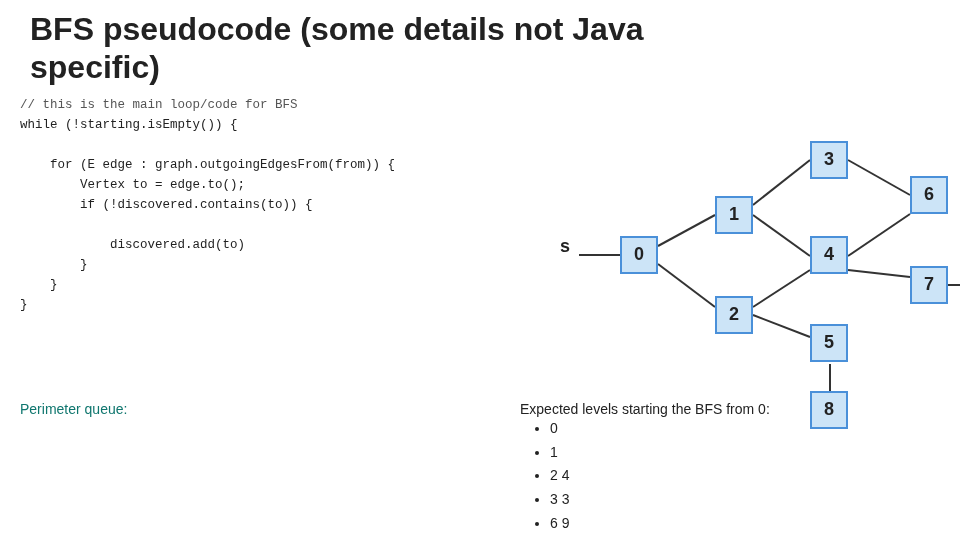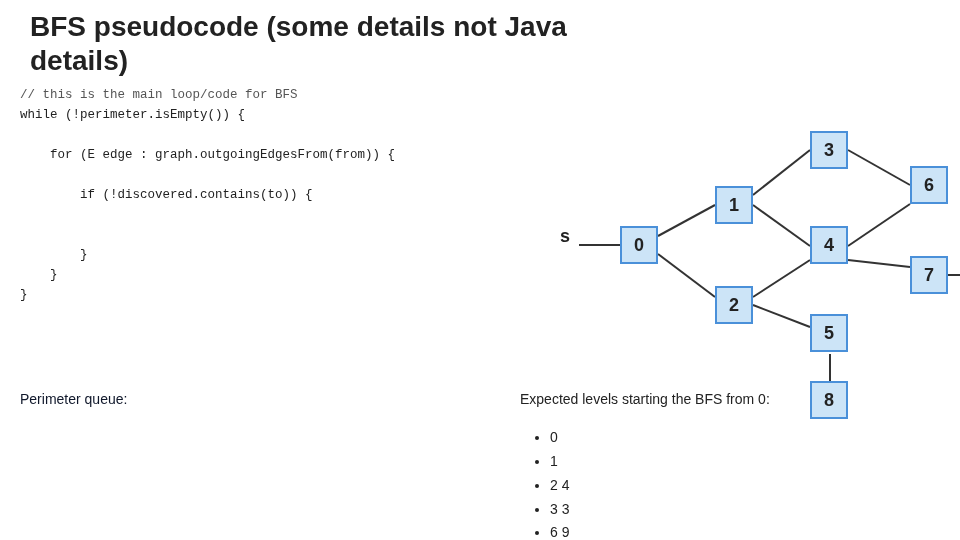--- a/index.html
+++ b/index.html
@@ -5,21 +5,21 @@
     * { margin: 0; padding: 0; box-sizing: border-box; }
     body {
       font-family: Arial, sans-serif;
       background: #fff;
       width: 960px;
       height: 540px;
       overflow: hidden;
       position: relative;
     }
     .main-title {
-      font-size: 28px;
+      font-size: 32px;
       font-weight: bold;
       color: #222;
       padding: 10px 40px 0 30px;
       line-height: 1.2;
     }
     .content-area {
       display: flex;
       flex-direction: row;
       padding: 0 20px;
       margin-top: 4px;
@@ -40,21 +40,21 @@
       display: flex;
       flex-direction: row;
       padding: 0 20px;
       margin-top: 10px;
     }
     .left-bottom {
       width: 490px;
     }
     .label-text {
       font-size: 14px;
-      color: #0f172a;
+      color: #0f766e;
       margin-bottom: 20px;
     }
     .right-panel {
       flex: 1;
       position: relative;
       margin-left: 10px;
     }
     
     .graph-container {
       position: relative;
@@ -88,51 +88,51 @@
       height: 100%;
       overflow: visible;
     }
     .right-bottom {
       flex: 1;
       margin-left: 10px;
     }
     .expected-title {
       font-size: 14px;
       color: #222;
-      margin-bottom: 19px;
+      margin-bottom: 0;
     }
     .bullet-list {
       list-style: disc;
       padding-left: 30px;
       font-size: 14px;
       color: #222;
       line-height: 1.7;
     }
   </style>
 </head>
 <body>
 
 <div>
   <div class="main-title">
     <span>BFS pseudocode (some details not Java</span><br>
-    <span>details)</span>
+    <span>specific)</span>
   </div>
 </div>
 
 <div class="content-area">
   <div class="left-panel">
     <div class="code-block">
       <span class="comment">// this is the main loop/code for BFS</span><br>
-      <span>while (!perimeter.isEmpty()) {</span><br>
+      <span>while (!starting.isEmpty()) {</span><br>
       <br>
       <span>&nbsp;&nbsp;&nbsp;&nbsp;for (E edge : graph.outgoingEdgesFrom(from)) {</span><br>
-      <br>
+      <span>&nbsp;&nbsp;&nbsp;&nbsp;&nbsp;&nbsp;&nbsp;&nbsp;Vertex to = edge.to();</span><br>
       <span>&nbsp;&nbsp;&nbsp;&nbsp;&nbsp;&nbsp;&nbsp;&nbsp;if (!discovered.contains(to)) {</span><br>
       <br>
-      <br>
+      <span>&nbsp;&nbsp;&nbsp;&nbsp;&nbsp;&nbsp;&nbsp;&nbsp;&nbsp;&nbsp;&nbsp;&nbsp;discovered.add(to)</span><br>
       <span>&nbsp;&nbsp;&nbsp;&nbsp;&nbsp;&nbsp;&nbsp;&nbsp;}</span><br>
       <span>&nbsp;&nbsp;&nbsp;&nbsp;}</span><br>
       <span>}</span>
     </div>
   </div>
 
   <div class="right-panel">
     <div class="graph-container">
       <svg class="edges">
 

